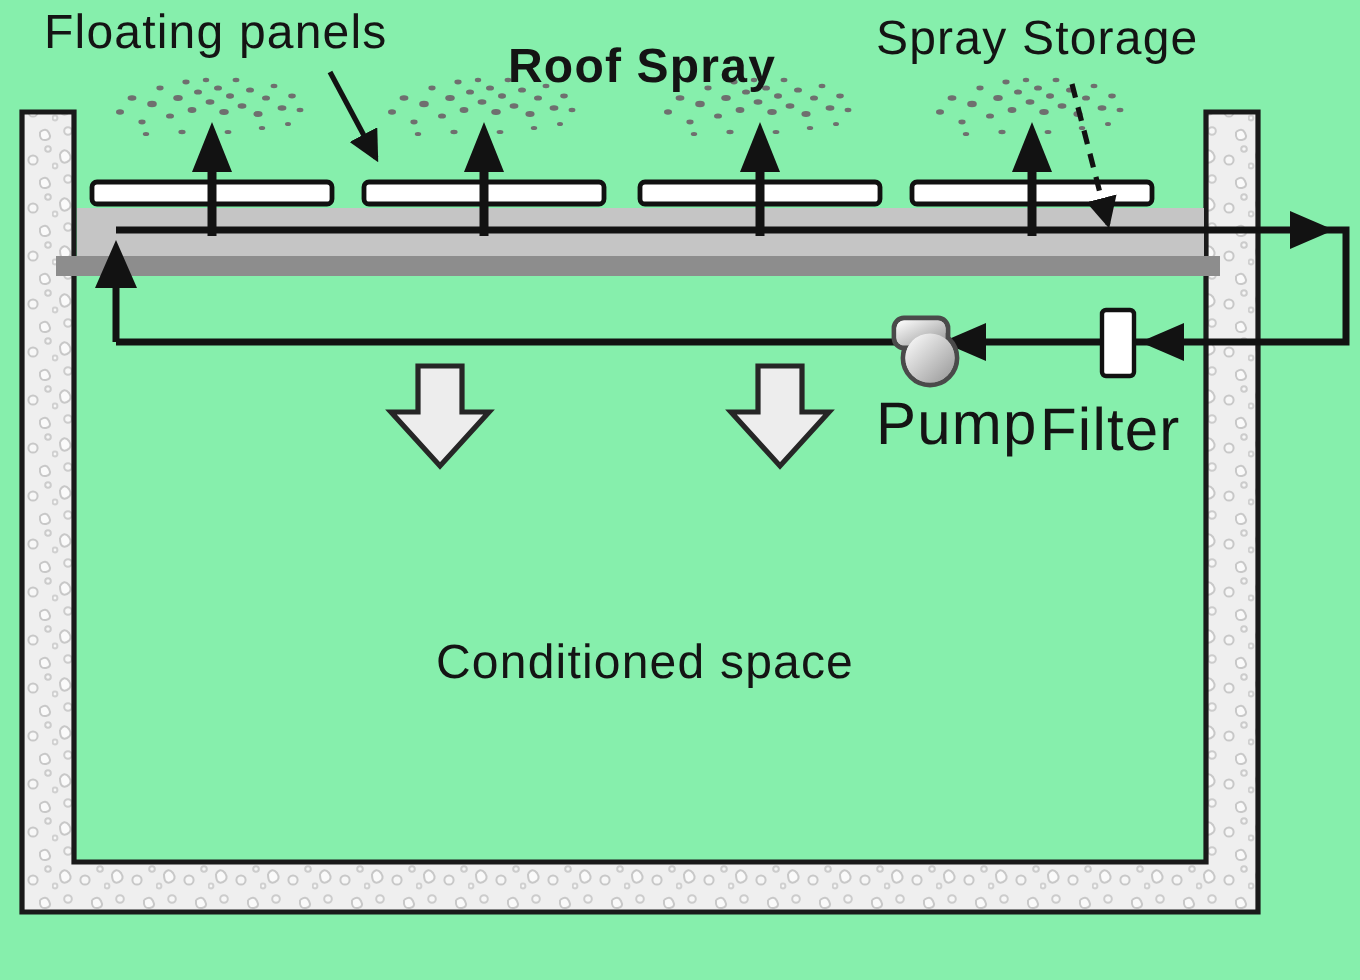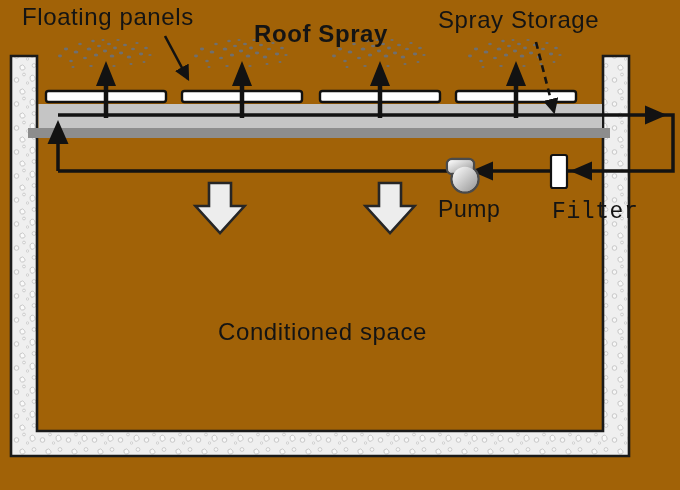--- a/index.html
+++ b/index.html
@@ -1,26 +1,26 @@
 <!DOCTYPE html>
 <html><head>
 <meta charset="utf-8">
 <style>
   html,body{margin:0;padding:0;background:#ffffff;}
   .stage{
-    position:relative;width:680px;height:490px;background:#a16207;overflow:hidden;
+    position:relative;width:680px;height:490px;background:#86efac;overflow:hidden;
     font-family:"Liberation Sans", sans-serif;
   }
   .stage svg{position:absolute;left:0;top:0;}
   .lbl{
     position:absolute;color:#141414;white-space:nowrap;line-height:1.05;
     font-family:"Liberation Sans", sans-serif;letter-spacing:0.6px;
   }
   .lbl-lg{font-size:24px;}
-  .lbl-md{font-size:23px;}
+  .lbl-md{font-size:30px;}
 </style>
 </head>
 <body>
 
 <div class="stage">
 
   <svg width="680" height="490" viewBox="0 0 680 490" xmlns="http://www.w3.org/2000/svg" xmlns:xlink="http://www.w3.org/1999/xlink">
     <defs>
       <pattern id="wallTex" width="26" height="24" patternUnits="userSpaceOnUse">
         <rect width="26" height="24" fill="#efefef"></rect>
@@ -135,15 +135,15 @@
     </g>
 
     <line x1="165" y1="36" x2="188" y2="79" stroke="#121212" stroke-width="2.6" marker-end="url(#ah)"></line>
     <line x1="536" y1="42" x2="554" y2="112" stroke="#121212" stroke-width="2.6" stroke-dasharray="7,5" marker-end="url(#ah)"></line>
   </svg>
 
   <div class="lbl lbl-lg" style="left:22px;top:4px;">Floating panels</div>
   <div class="lbl lbl-lg" style="left:254px;top:21px;font-weight:bold;">Roof Spray</div>
   <div class="lbl lbl-lg" style="left:438px;top:7px;">Spray Storage</div>
   <div class="lbl lbl-md" style="left:438px;top:197px;">Pump</div>
-  <div class="lbl lbl-md" style="left:552px;top:200px;font-family:Liberation Mono, monospace;">Filter</div>
+  <div class="lbl lbl-md" style="left:520px;top:200px;">Filter</div>
   <div class="lbl lbl-lg" style="left:218px;top:319px;">Conditioned space</div>
 </div>
 
 </body></html>

